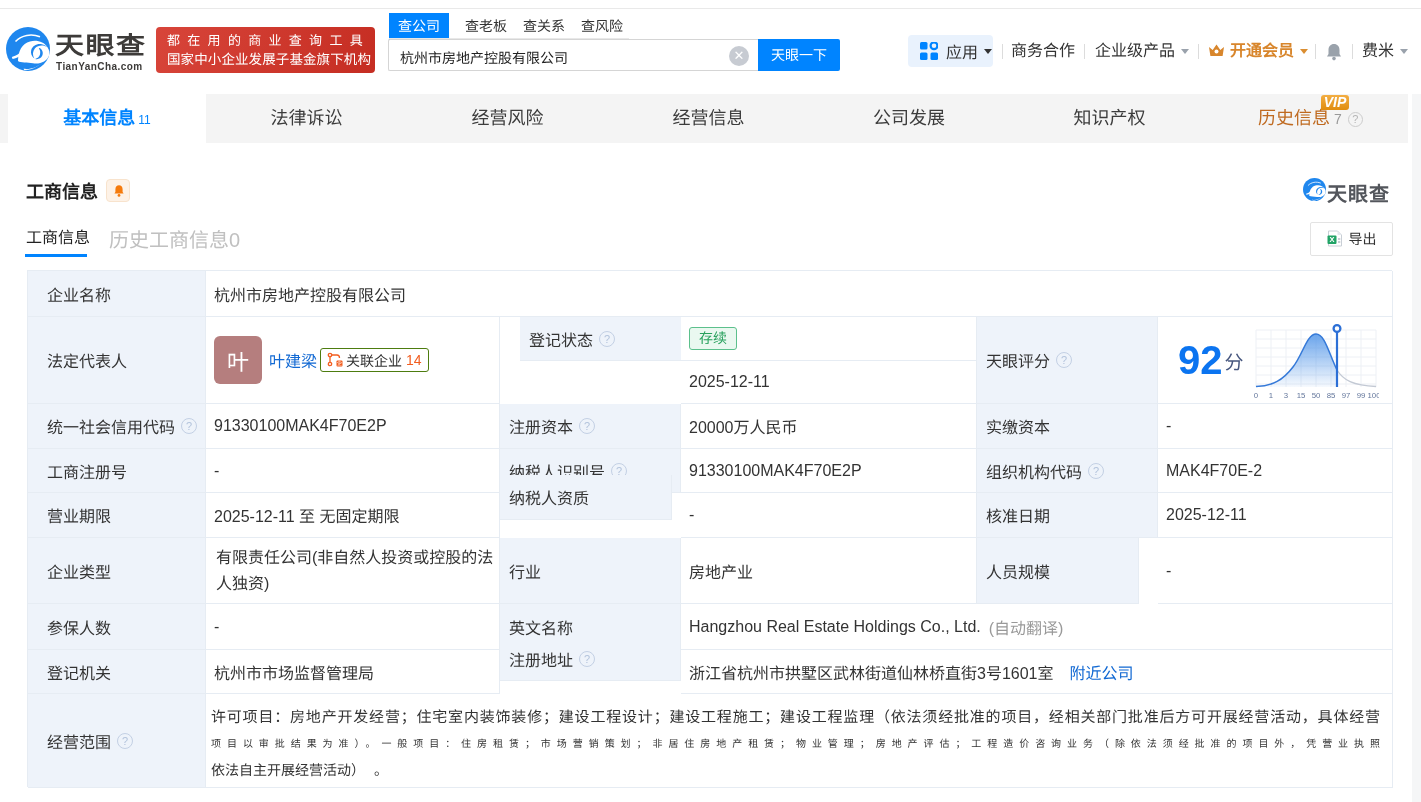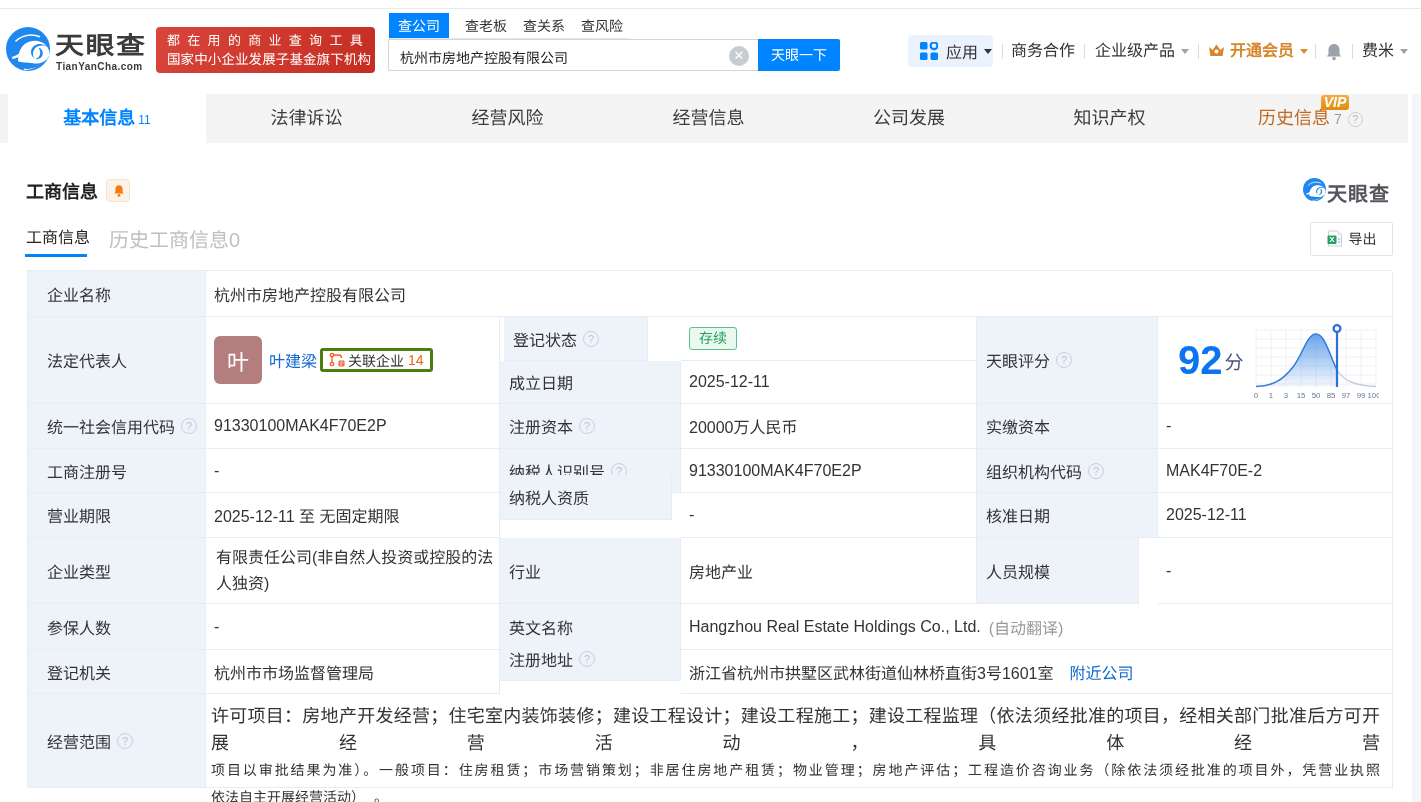--- a/index.html
+++ b/index.html
@@ -59,21 +59,21 @@
 
 .tbl { position:absolute; left:27px; top:270px; width:1365px; height:517px; border:1px solid #e6ecf3; font-size:16px; color:#333; }
 .cell { position:absolute; border-right:1px solid #e6ecf3; border-bottom:1px solid #e6ecf3; }
 .lbl { background:#eef3fa; padding-left:9px; display:flex; align-items:center; }
 .lbl.c1 { padding-left:19px; }
 .val { padding-left:8px; display:flex; align-items:center; background:#fff; }
 .gray { color:#999; }
 .blue { color:#1269d3; }
 
 .avatar { width:48px; height:48px; border-radius:6px; background:#b57e7e; color:#fff; font-size:22px; display:flex; align-items:center; justify-content:center; }
-.relbadge { display:inline-flex; align-items:center; height:24px; border:3px solid #4d7c0f; border-radius:3px; padding:0 6px; font-size:14px; background:#fff; margin-left:3px; white-space:nowrap; }
+.relbadge { display:inline-flex; align-items:center; height:24px; border:1px solid #4d7c0f; border-radius:3px; padding:0 6px; font-size:14px; background:#fff; margin-left:3px; white-space:nowrap; }
 .relbadge .n { color:#f25d1f; margin-left:4px; }
 .cunxu { display:inline-block; height:23px; line-height:21px; padding:0 9px; border:1px solid #5cc08c; border-radius:3px; background:#eaf8f0; color:#28a15d; font-size:14px; }
 
 .score92 { font-size:40px; font-weight:700; color:#0b74f0; line-height:1; }
 .scorefen { font-size:19px; color:#46567e; margin-left:2px; }
 </style>
 </head>
 <body>
 <div class="topline"></div>
 
@@ -182,25 +182,24 @@
     <div class="avatar">叶</div>
     <span class="blue" style="margin-left:7px">叶建梁</span>
     <span class="relbadge"><svg width="16" height="16" viewBox="0 0 16 16" style="margin-right:3px">
       <circle cx="3" cy="3" r="1.7" fill="none" stroke="#f25d1f" stroke-width="1.3"></circle>
       <circle cx="3" cy="12" r="1.7" fill="none" stroke="#f25d1f" stroke-width="1.3"></circle>
       <path d="M3 5 L3 10 M5 3 L10 3 M10 3 C12 3 12.5 4 12.5 6" stroke="#f25d1f" stroke-width="1.3" fill="none"></path>
       <rect x="9.5" y="8.5" width="6" height="6" rx="1" fill="#f25d1f"></rect>
       <text x="12.5" y="13.4" font-size="5" fill="#fff" text-anchor="middle">企</text>
     </svg>关联企业<span class="n">14</span></span>
   </div>
-  <div class="cell lbl" style="left:476px;top:46px;width:144px;height:44px">登记状态<span class="qmark">?</span></div>
+  <div class="cell lbl" style="left:492px;top:46px;width:168px;height:44px">登记状态<span class="qmark">?</span></div>
   <div class="cell val" style="left:653px;top:46px;width:296px;height:44px">
       <span class="cunxu">存续</span>
     </div>
-  <div class="cell lbl" style="left:472px;top:90px;width:181px;height:43px">成立日期</div>
   <div class="cell val" style="left:653px;top:90px;width:296px;height:43px">2025-12-11</div>
   <div class="cell lbl" style="left:949px;top:46px;width:181px;height:87px">天眼评分<span class="qmark">?</span></div>
   <div class="cell val" style="left:1130px;top:46px;width:235px;height:87px;padding-left:20px">
     <span class="score92">92</span>
       <span class="scorefen">分</span>
     <svg width="126" height="78" viewBox="0 0 126 78" style="margin-left:9px;margin-top:2px">
       <defs>
           <linearGradient id="bg1" x1="0" y1="0" x2="0" y2="1">
         <stop offset="0" stop-color="#4f94e8" stop-opacity="0.85"></stop>
         <stop offset="1" stop-color="#4f94e8" stop-opacity="0.05"></stop>
@@ -264,18 +263,18 @@
   <div class="cell lbl" style="left:472px;top:333px;width:181px;height:46px">英文名称</div>
   <div class="cell val" style="left:653px;top:333px;width:712px;height:46px">Hangzhou Real Estate Holdings Co., Ltd.<span class="gray" style="margin-left:8px">(自动翻译)</span></div>
 
   <div class="cell lbl c1" style="left:0;top:379px;width:178px;height:44px">登记机关</div>
   <div class="cell val" style="left:178px;top:379px;width:294px;height:44px">杭州市市场监督管理局</div>
   <div class="cell lbl" style="left:472px;top:366px;width:181px;height:44px">注册地址<span class="qmark">?</span></div>
   <div class="cell val" style="left:653px;top:379px;width:712px;height:44px">浙江省杭州市拱墅区武林街道仙林桥直街3号1601室<span class="blue" style="margin-left:16px">附近公司</span></div>
 
   <div class="cell lbl c1" style="left:0;top:423px;width:178px;height:94px">经营范围<span class="qmark">?</span></div>
   <div class="cell val" style="left:178px;top:423px;width:1187px;height:94px;display:block;padding:9px 12px 0 5px">
-    <div style="font-size:18px;line-height:27px;text-align:justify;text-align-last:justify">许可项目：房地产开发经营；住宅室内装饰装修；建设工程设计；建设工程施工；建设工程监理（依法须经批准的项目，经相关部门批准后方可开展经营活动，具体经营</div>
-    <div style="font-size:14px;line-height:27px;text-align:justify;text-align-last:justify">项目以审批结果为准）。一般项目：住房租赁；市场营销策划；非居住房地产租赁；物业管理；房地产评估；工程造价咨询业务（除依法须经批准的项目外，凭营业执照</div>
+    <div style="font-size:15px;line-height:27px;text-align:justify;text-align-last:justify">许可项目：房地产开发经营；住宅室内装饰装修；建设工程设计；建设工程施工；建设工程监理（依法须经批准的项目，经相关部门批准后方可开展经营活动，具体经营</div>
+    <div style="font-size:10px;line-height:27px;text-align:justify;text-align-last:justify">项目以审批结果为准）。一般项目：住房租赁；市场营销策划；非居住房地产租赁；物业管理；房地产评估；工程造价咨询业务（除依法须经批准的项目外，凭营业执照</div>
     <div style="font-size:14px;line-height:27px">依法自主开展经营活动）<span style="display:inline-block;width:9px"></span>。</div>
   </div>
 </div>
 <div class="abs" style="left:1412px;top:94px;width:9px;height:708px;background:#f5f6f7"></div>
 
 </body></html>

